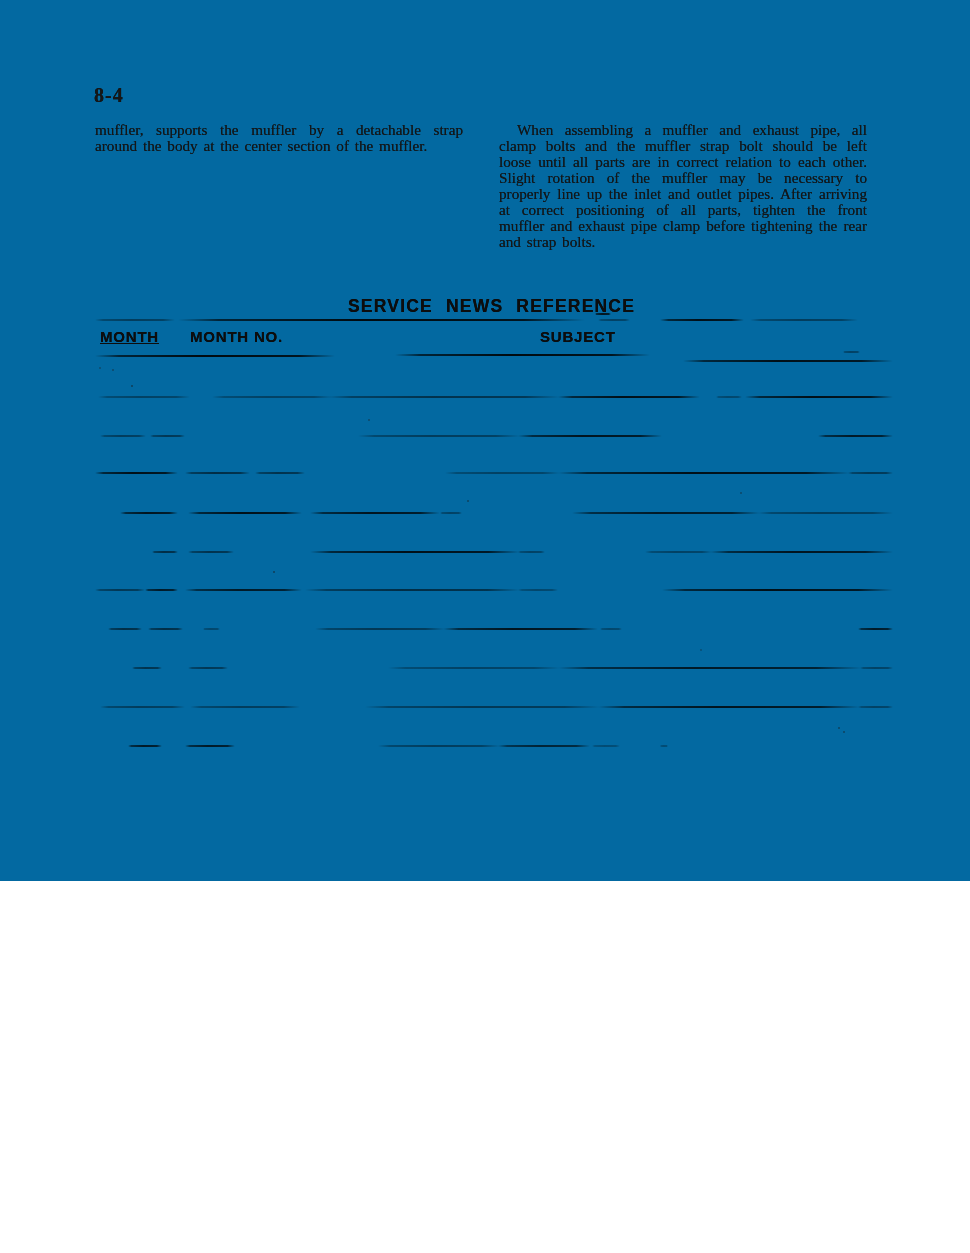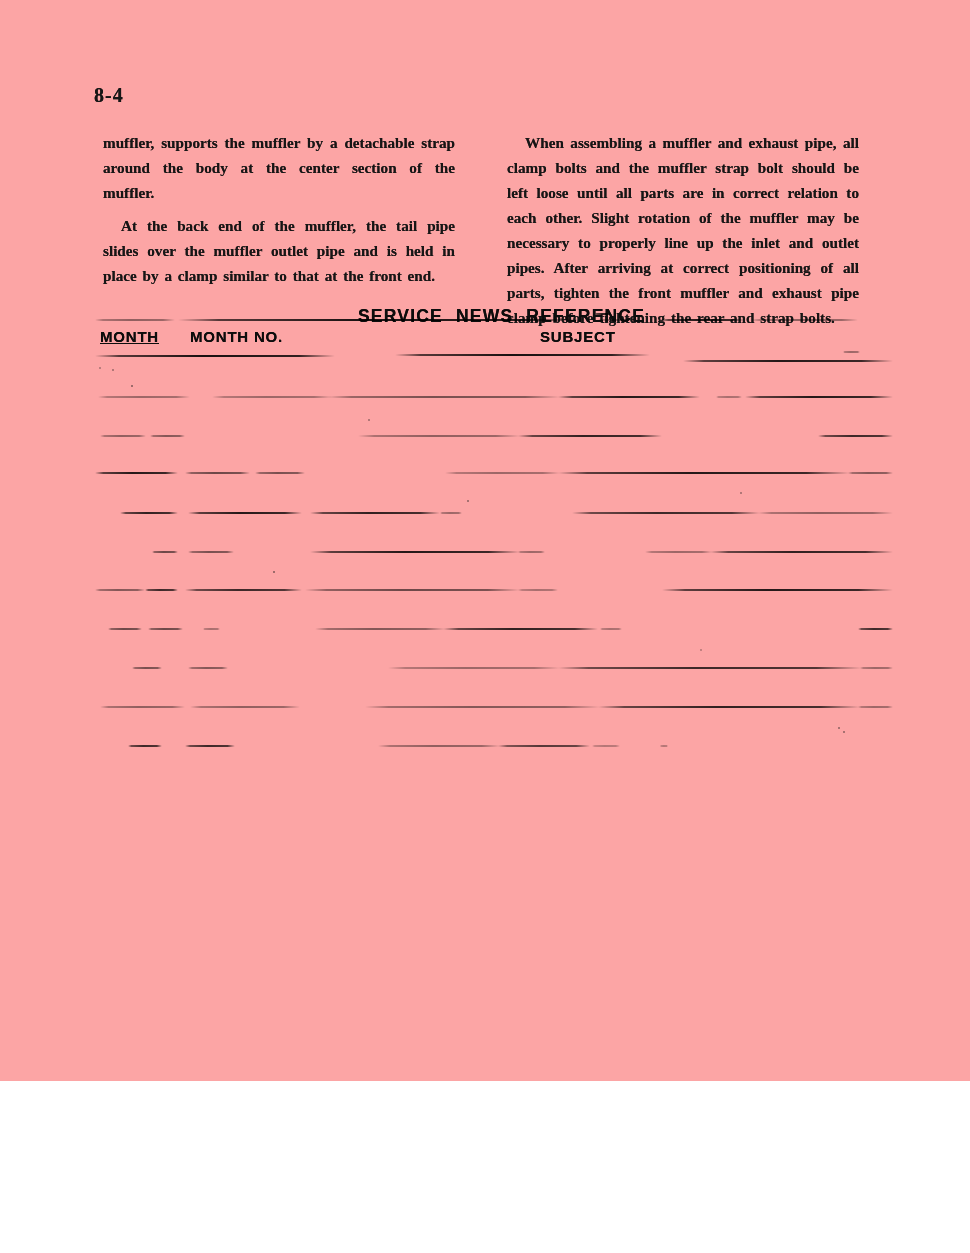--- a/index.html
+++ b/index.html
@@ -3,22 +3,22 @@
 <meta charset="utf-8">
 <style>
   html, body {
     margin: 0;
     padding: 0;
     background: #ffffff;
   }
   .page {
     position: relative;
     width: 970px;
-    height: 1081px;
-    background: #fca5a5;
+    height: 881px;
+    background: #0369a1;
     overflow: hidden;
     font-family: "Liberation Serif", serif;
     color: #161616;
   }
   .page-number {
     position: absolute;
     left: 94px;
     top: 84px;
     font-family: "Liberation Serif", serif;
     font-weight: 700;
@@ -31,36 +31,35 @@
     left: 95px;
     top: 122px;
     width: 772px;
     display: flex;
     gap: 36px;
   }
   .col {
     width: 368px;
   }
   .col p {
-    margin: 8px;
+    margin: 0;
     font-size: 15.2px;
-    line-height: 25px;
+    line-height: 16px;
     text-align: justify;
     word-spacing: 2px;
     text-shadow: 0 0 0.35px rgba(0,0,0,0.65);
-    font-weight: bold;
   }
   .col p.ind {
     text-indent: 18px;
   }
   .section-title {
     position: absolute;
     left: 344px;
     top: 292px;
-    margin: 14px;
+    margin: 4px;
     font-family: "Liberation Sans", sans-serif;
     font-weight: 700;
     font-size: 17.5px;
     letter-spacing: 1.2px;
     word-spacing: 7px;
     color: #0d0d0d;
     text-shadow: 0 0 0.5px rgba(0,0,0,0.9);
     white-space: nowrap;
   }
   .col-header {
@@ -98,21 +97,20 @@
 </head>
 <body>
 
 <div class="page">
 
   <div class="page-number">8-4</div>
 
   <div class="columns">
     <div class="col">
       <p>muffler, supports the muffler by a detachable strap around the body at the center section of the muffler.</p>
-      <p class="ind">At the back end of the muffler, the tail pipe slides over the muffler outlet pipe and is held in place by a clamp similar to that at the front end.</p>
     </div>
     <div class="col">
       <p class="ind">When assembling a muffler and exhaust pipe, all clamp bolts and the muffler strap bolt should be left loose until all parts are in correct relation to each other. Slight rotation of the muffler may be necessary to properly line up the inlet and outlet pipes. After arriving at correct positioning of all parts, tighten the front muffler and exhaust pipe clamp before tightening the rear and strap bolts.</p>
     </div>
   </div>
 
   <h2 class="section-title">SERVICE NEWS REFERENCE</h2>
 
   <div class="col-header month">MONTH</div>
   <div class="col-header pageno">MONTH NO.</div>

